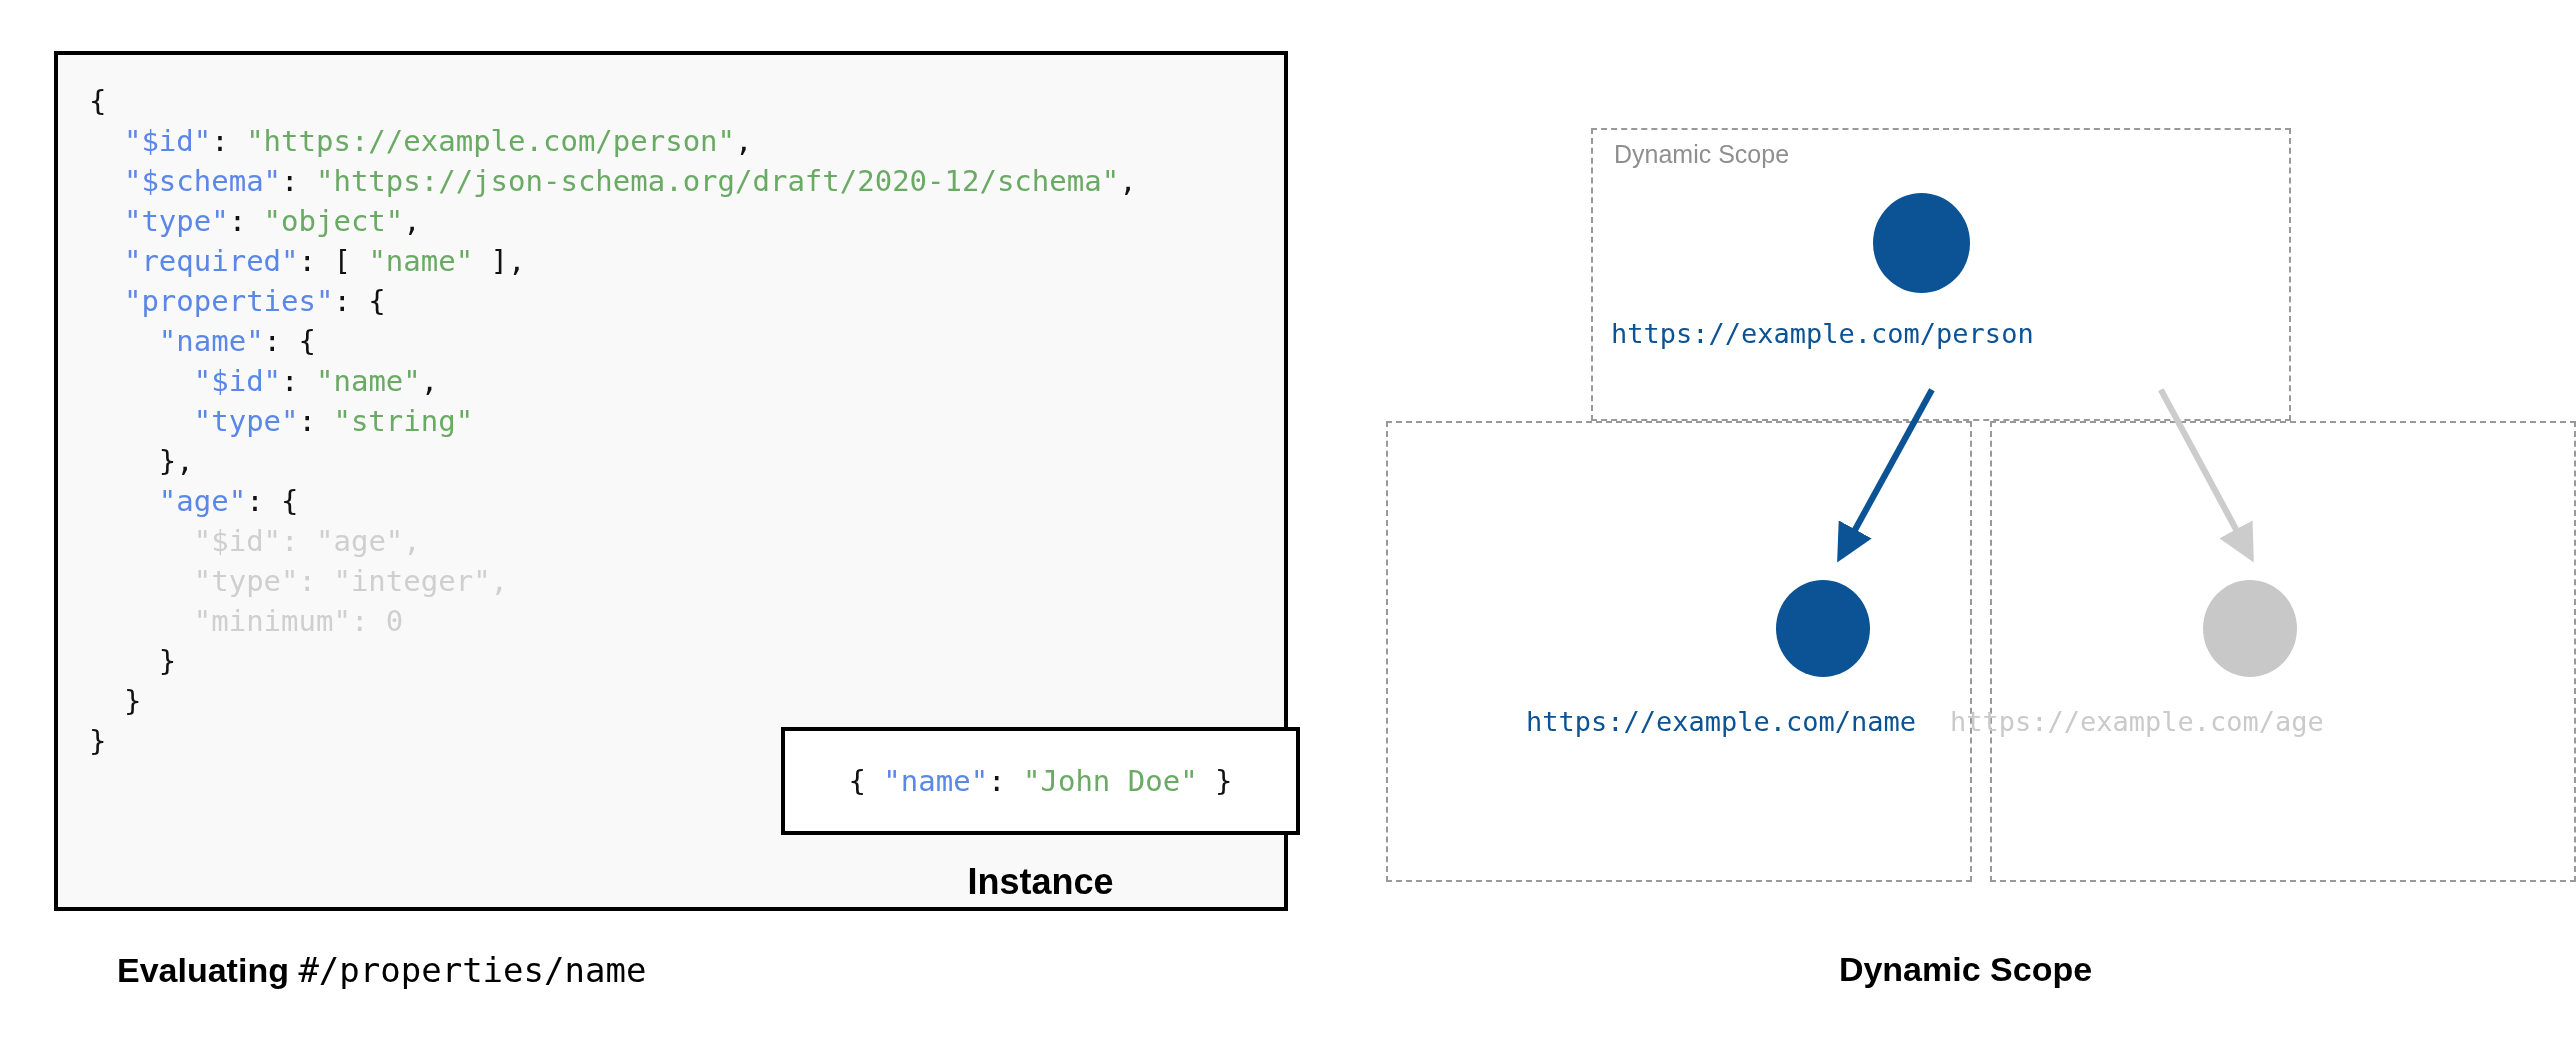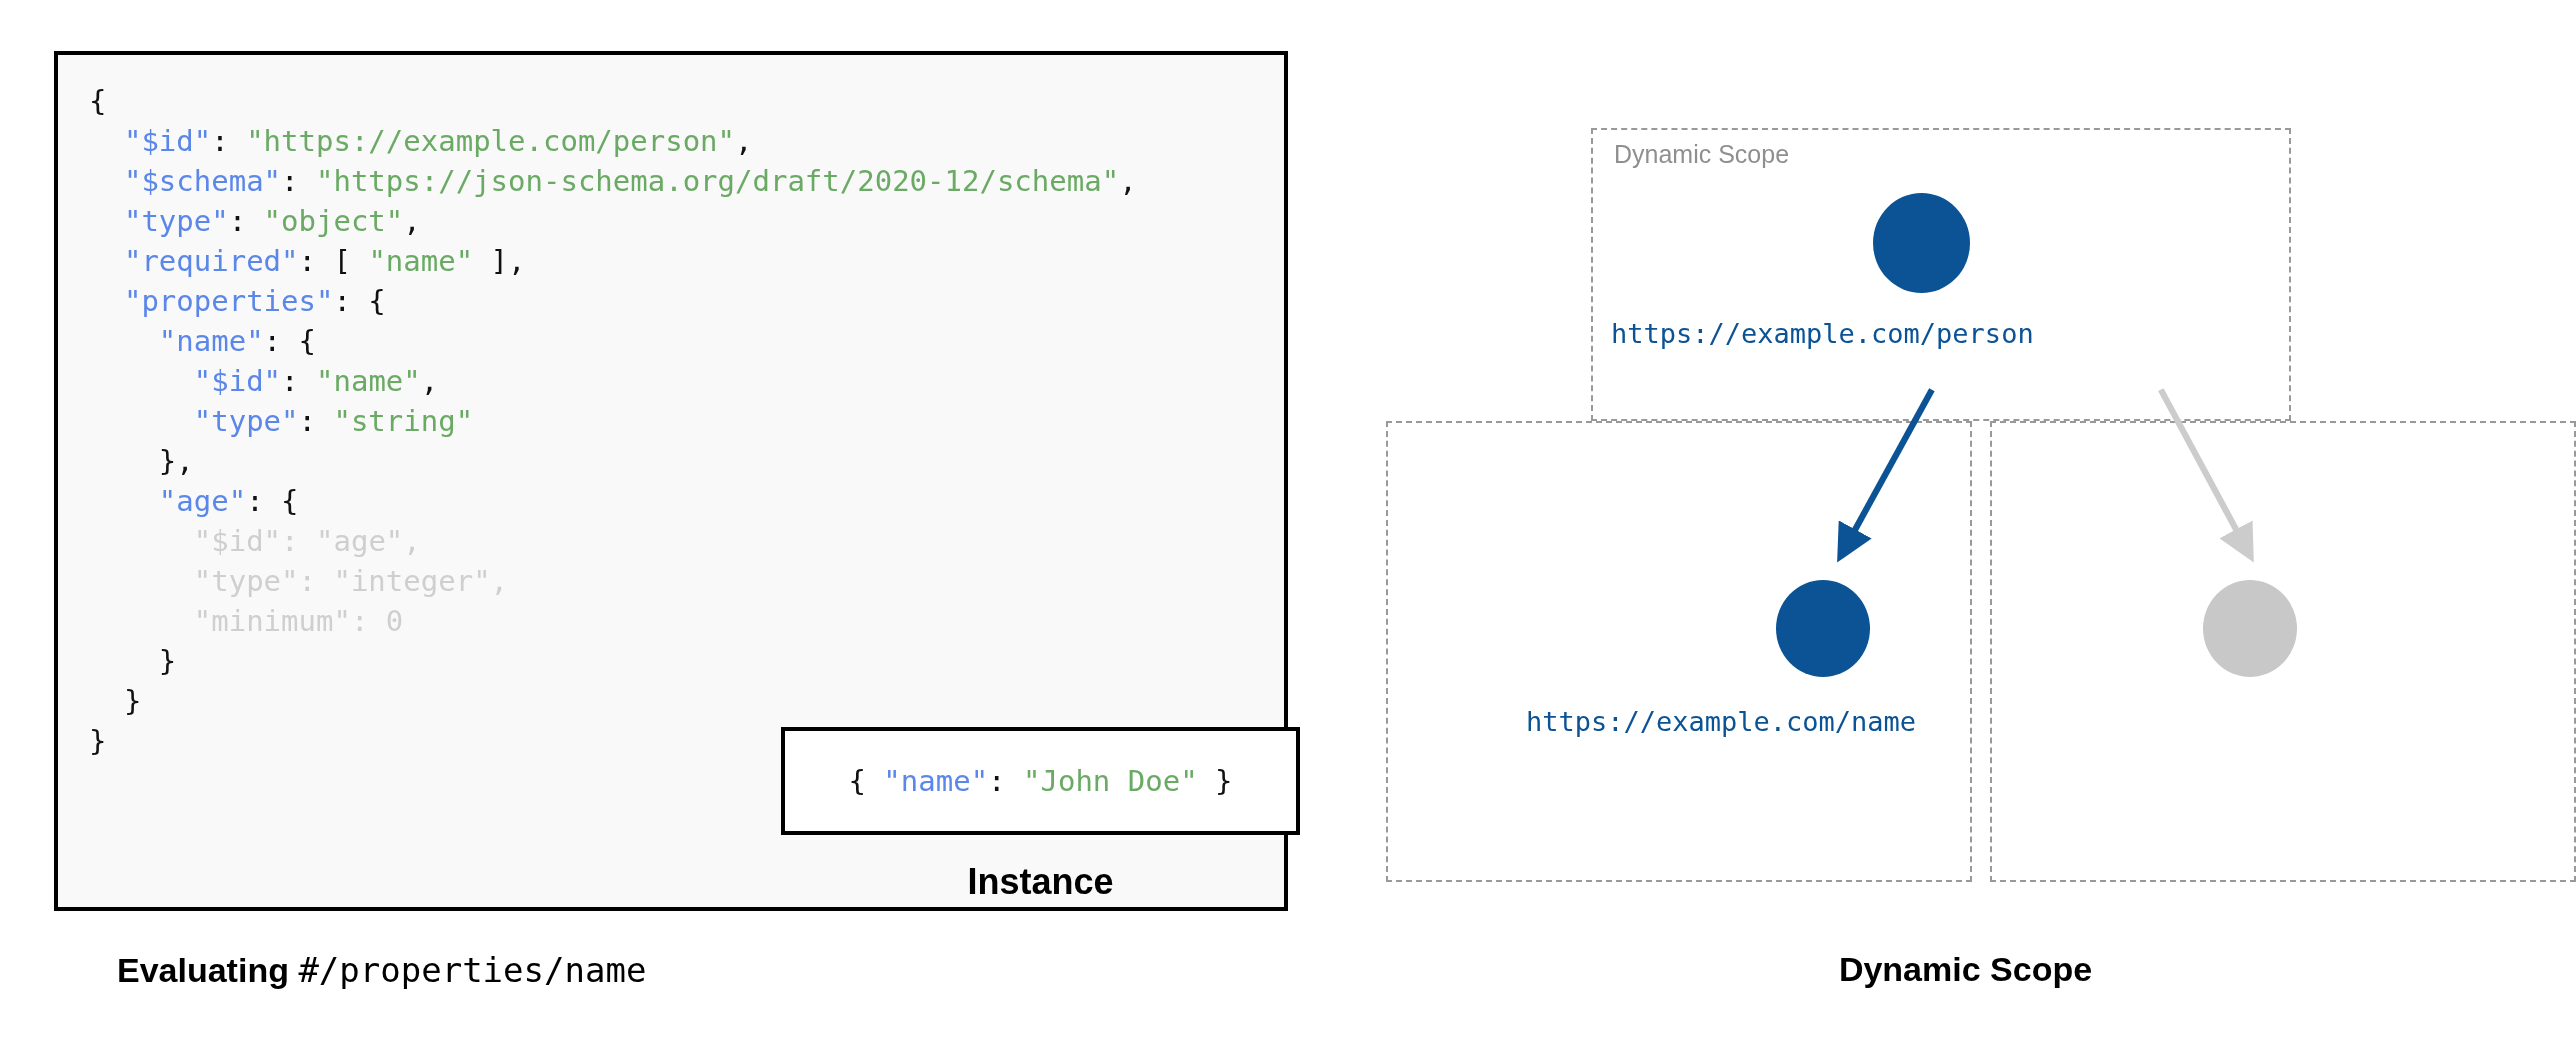--- a/index.html
+++ b/index.html
@@ -100,16 +100,17 @@
     <line x1="1013" y1="535" x2="855" y2="823" stroke="#0b5394" stroke-width="11" marker-end="url(#ah-blue)"></line>
     <line x1="1415" y1="535" x2="1570" y2="823" stroke="#cccccc" stroke-width="11" marker-end="url(#ah-gray)"></line>
   </svg>
 
   <div class="node" id="node-person"></div>
   <div class="node" id="node-name"></div>
   <div class="node" id="node-age"></div>
 
   <div class="node-label" id="label-name">https://example.com/name</div>
   <div class="node-label" id="label-person">https://example.com/person</div>
+  <div class="node-label" id="label-age">https://example.com/age</div>
 </div>
 
 <div id="right-caption">Dynamic Scope</div>
 
 
 </body></html>

